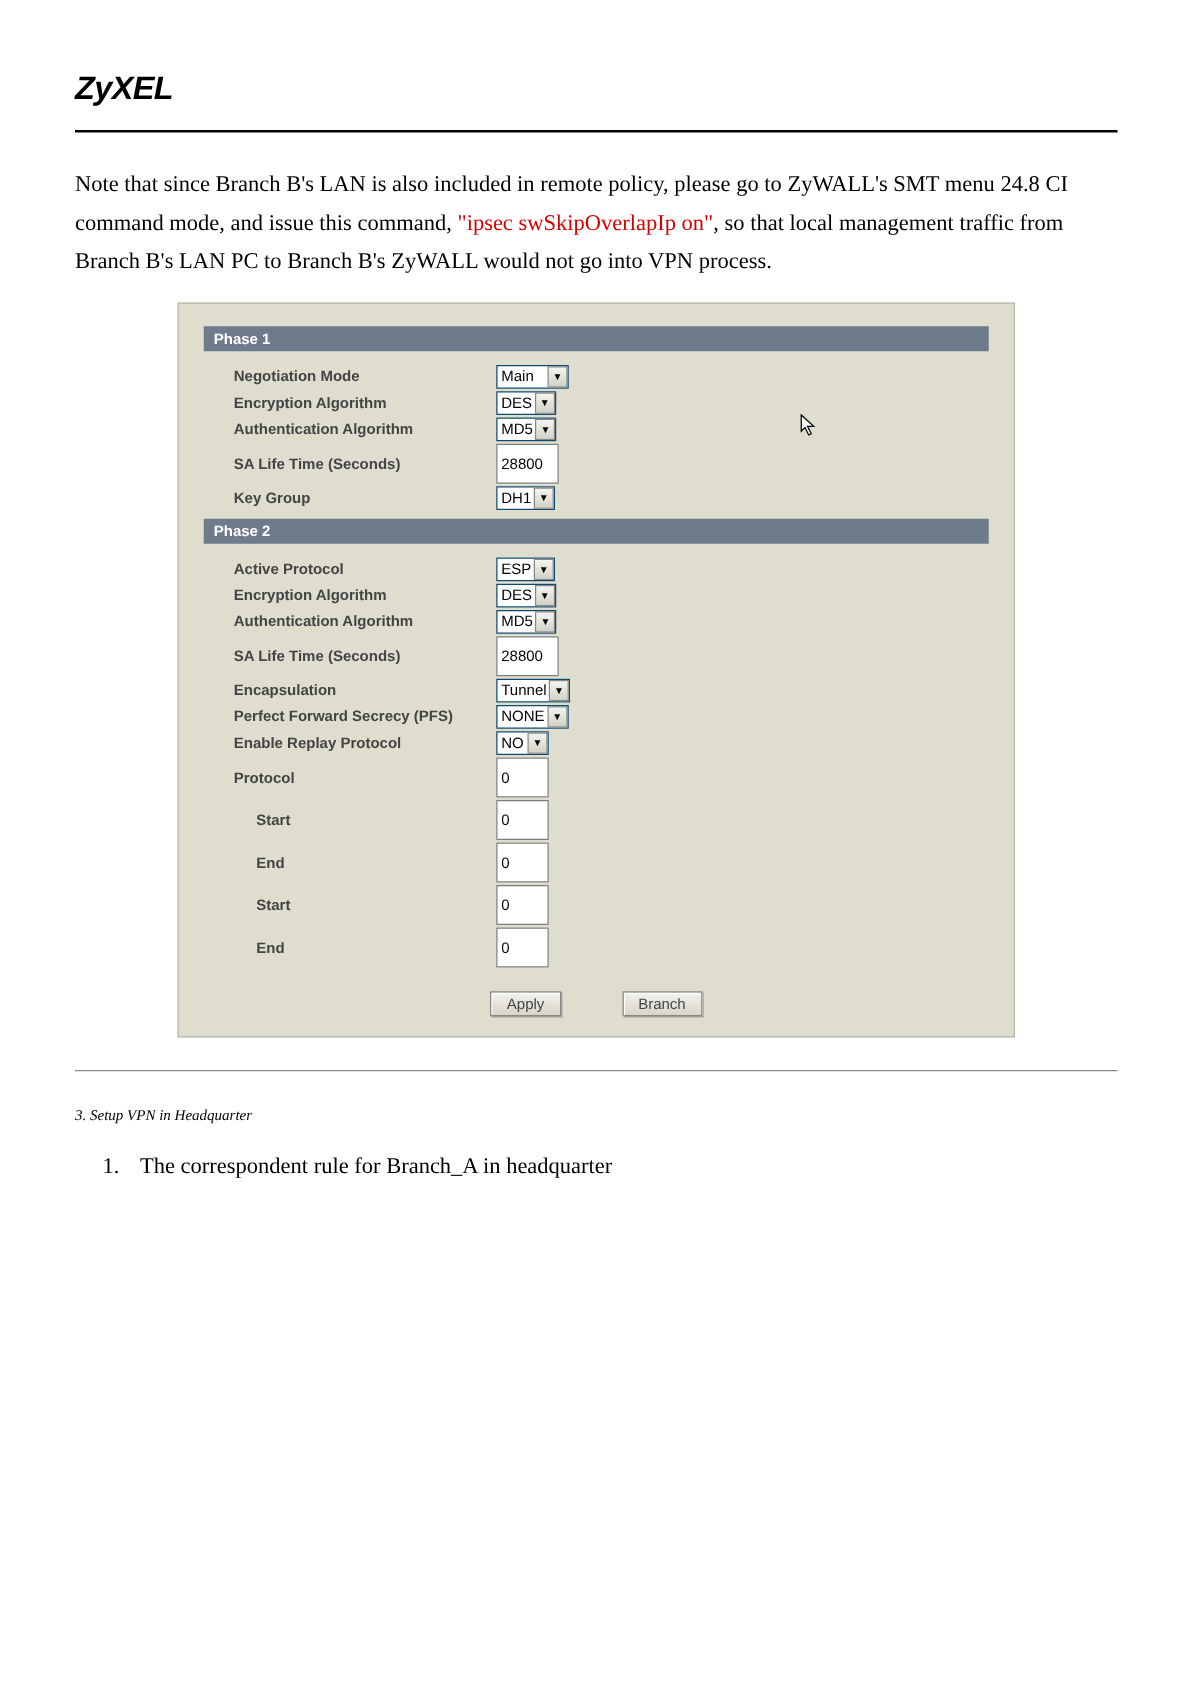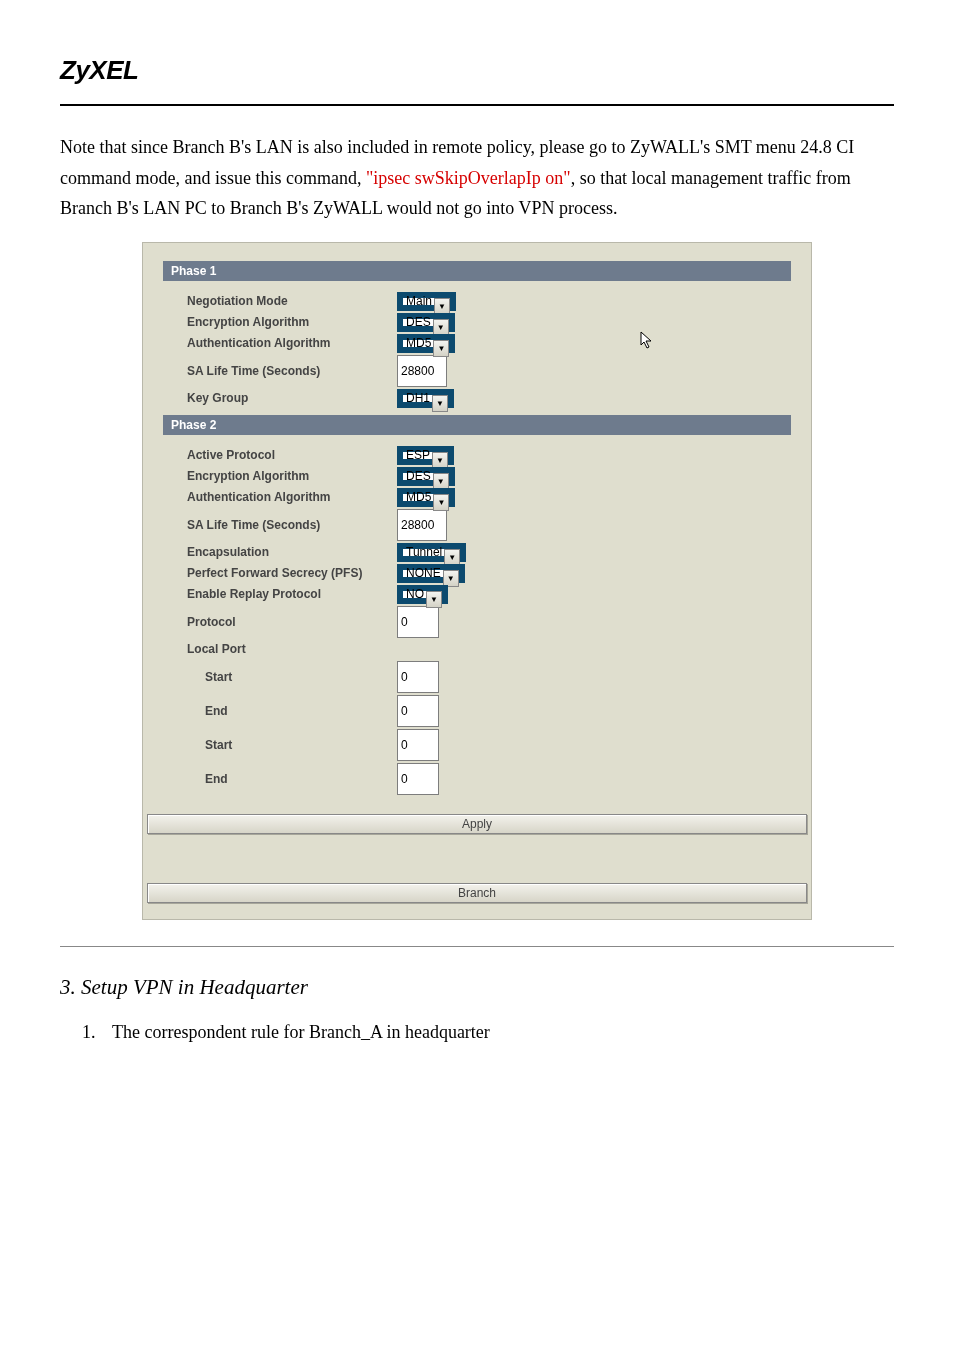--- a/index.html
+++ b/index.html
@@ -63,21 +63,21 @@
       font-weight: bold;
       color: #444;
     }
     .form-label.indent {
       padding-left: 18px;
     }
     .ctl-select {
       font-family: Arial, sans-serif;
       font-size: 12px;
       background: #fff;
-      border: 6px solid #0c4a6e;
+      border: 1px solid #0c4a6e;
       height: 19px;
       display: inline-flex;
       align-items: center;
       position: relative;
       padding: 0 18px 0 3px;
       min-width: 42px;
     }
     .ctl-select.wide { min-width: 58px; }
     .ctl-select .dd-btn {
       position: absolute;
@@ -97,21 +97,20 @@
       height: 32px;
       padding: 0 3px;
       width: 50px;
     }
     .ctl-input.narrow { width: 42px; }
     .btn-row {
       display: flex;
       justify-content: center;
       gap: 49px;
       margin-top: 18px;
-      flex-direction: column;
     }
     .bevel-button {
       font-family: Arial, sans-serif;
       font-size: 12px;
       color: #444;
       border: 1px solid #888;
       background: linear-gradient(#f3f2ec, #d7d5c8);
       padding: 2px 12px;
       box-shadow: inset 1px 1px 0 #fff, 1px 1px 0 rgba(0,0,0,0.25);
       cursor: pointer;
@@ -122,21 +121,21 @@
       top: 88px;
       width: 16px;
       height: 20px;
     }
     .hr-bottom {
       border: none;
       border-top: 1px solid #888;
       margin: 26px 0 28px 0;
     }
     .heading-italic {
-      font-size: 21px;
+      font-size: 12px;
       font-style: italic;
       font-weight: 500;
       margin-bottom: 22px;
     }
     .ol-item {
       font-size: 18px;
       margin-left: 22px;
     }
     .ol-item .num {
       display: inline-block;
@@ -241,23 +240,20 @@
       <div class="ctl-select">
           <span>NO</span>
           <span class="dd-btn">▼</span>
         </div>
     </div>
     <div class="form-row">
       <div class="form-label">Protocol</div>
       <input class="ctl-input narrow" value="0" style="">
     </div>
     <div class="form-row">
-      <div class="form-label">Local Port</div>
-    </div>
-    <div class="form-row">
       <div class="form-label indent">Start</div>
       <input class="ctl-input narrow" value="0" style="">
     </div>
     <div class="form-row">
       <div class="form-label indent">End</div>
       <input class="ctl-input narrow" value="0" style="">
     </div>
     <div class="form-row">
       <div class="form-label indent">Start</div>
       <input class="ctl-input narrow" value="0" style="">

